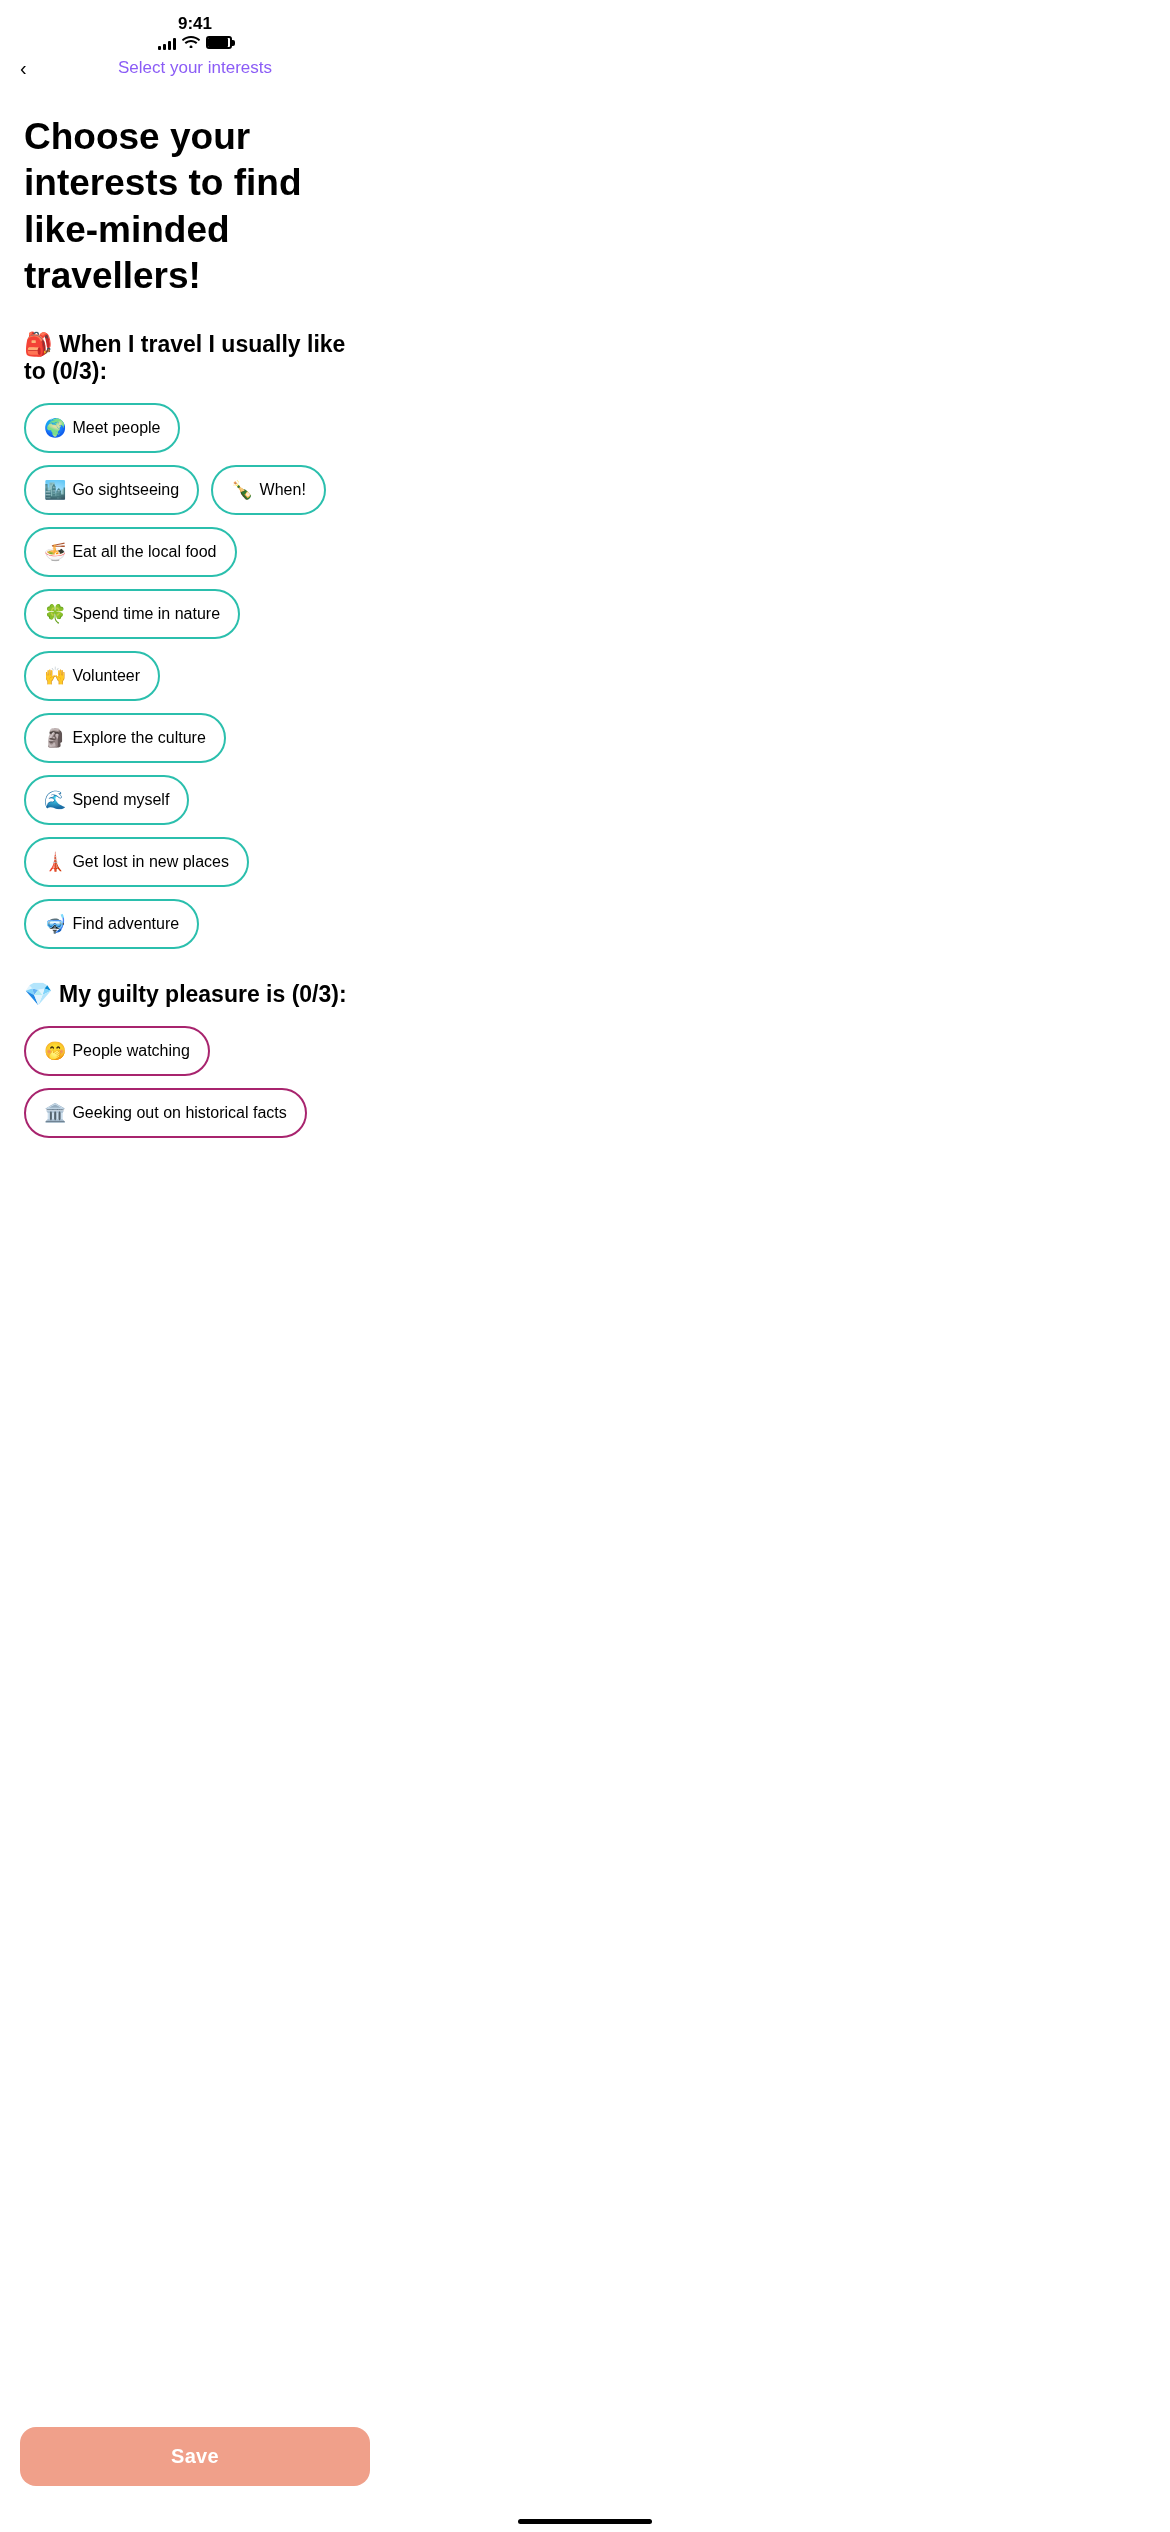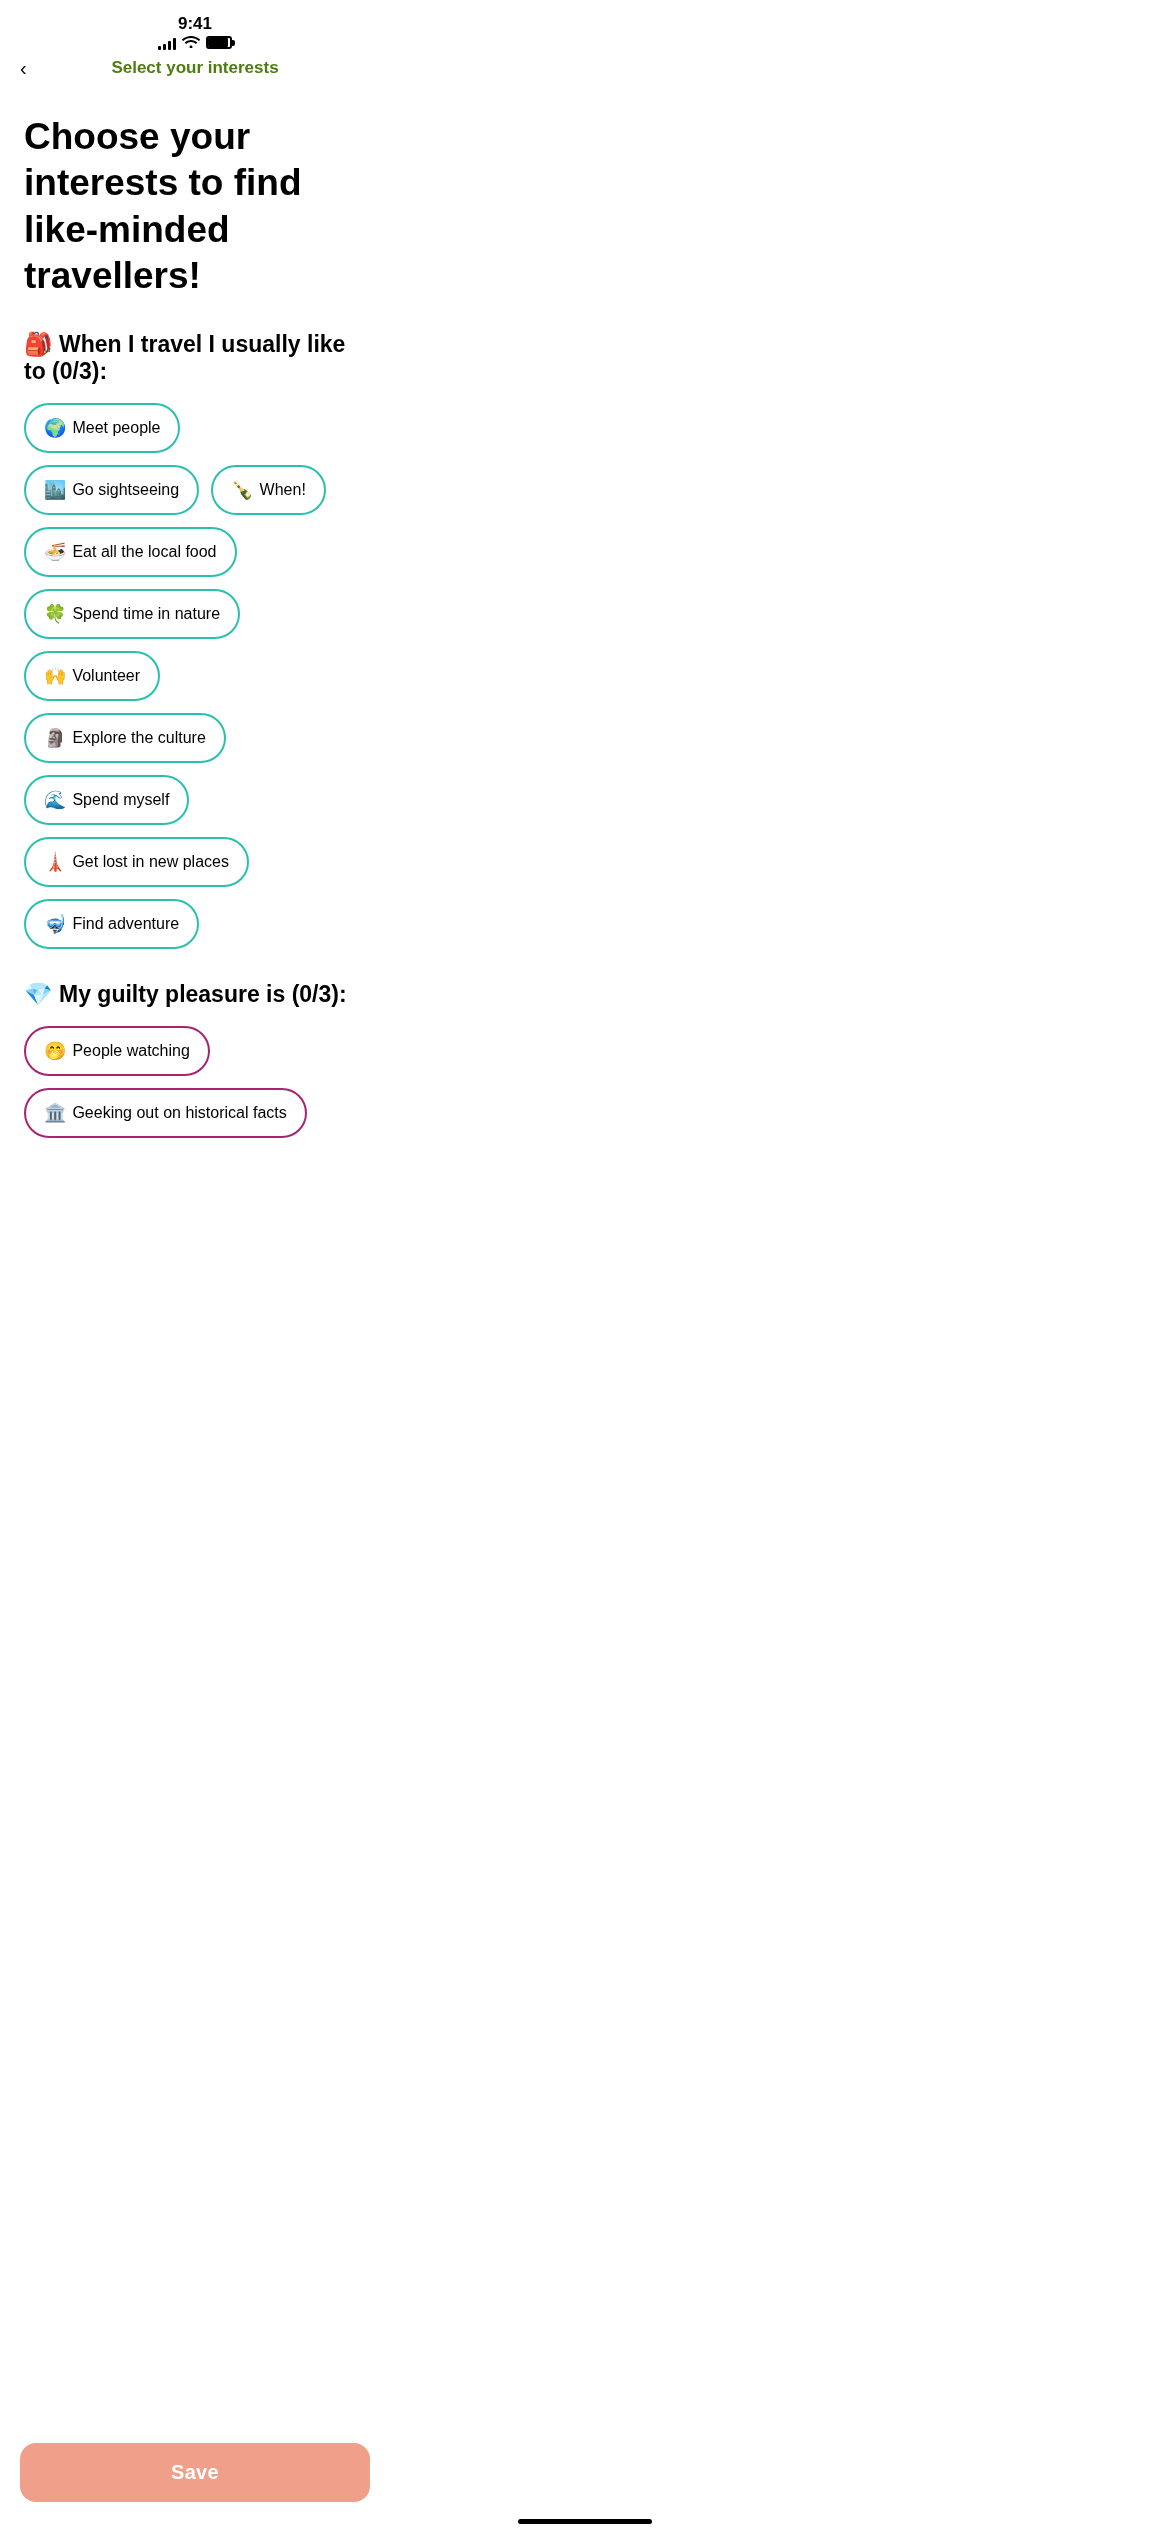--- a/index.html
+++ b/index.html
@@ -98,22 +98,22 @@
       font-size: 20px;
       color: #000;
       background: none;
       border: none;
       cursor: pointer;
       font-weight: 300;
     }
 
     .header-title {
       font-size: 17px;
-      font-weight: 700;
-      color: #4d7c0f;
+      font-weight: 400;
+      color: #8b5cf6;
     }
 
     
     .content {
       padding: 20px 24px 120px 24px;
     }
 
     .main-heading {
       font-size: 37px;
       font-weight: 700;
@@ -163,21 +163,21 @@
       border-color: #a8246e;
     }
 
     .chip-emoji {
       font-size: 18px;
     }
 
     
     .save-btn-container {
       position: fixed;
-      bottom: 0;
+      bottom: 16px;
       left: 0;
       width: 390px;
       padding: 12px 20px 30px 20px;
       background: #fff;
     }
 
     .save-btn {
       width: 100%;
       padding: 18px;
       background: #f0a08a;

